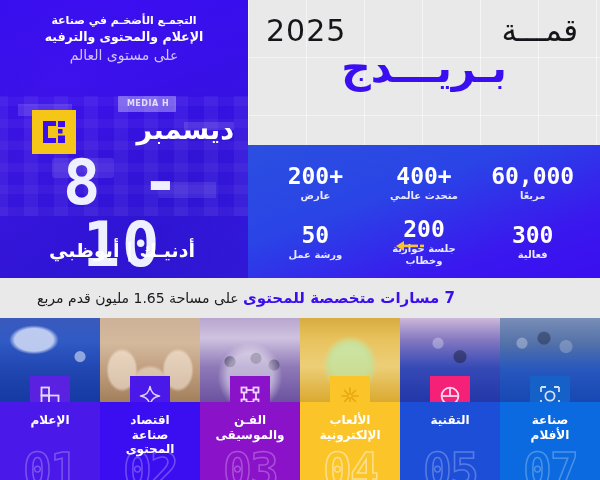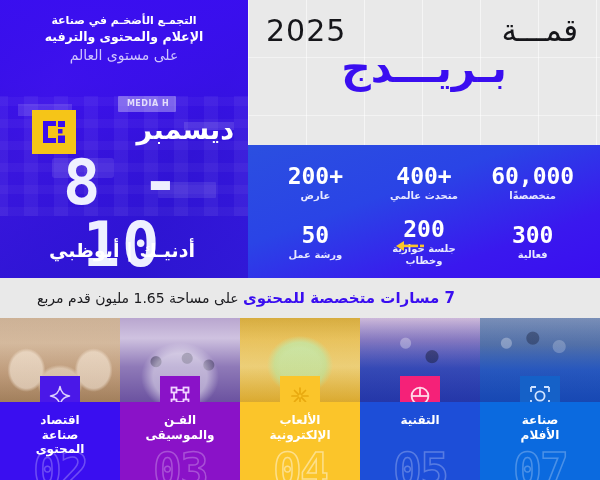--- a/index.html
+++ b/index.html
@@ -184,21 +184,21 @@
         <div class="t-qimma">قمـــة</div>
         <div class="t-year">2025</div>
       </div>
       <div class="title-row2">بـريـــدج</div>
     </div>
 
     <div class="stats">
       <div class="stats-grid">
         <div class="stat">
           <div class="stat-num">60,000</div>
-          <div class="stat-lbl">متخصصةًا</div>
+          <div class="stat-lbl">مربعًا</div>
         </div>
         <div class="stat">
           <div class="stat-num">400+</div>
           <div class="stat-lbl">متحدث عالمي</div>
         </div>
         <div class="stat">
           <div class="stat-num">200+</div>
           <div class="stat-lbl">عارض</div>
         </div>
         <div class="stat">
@@ -345,15 +345,37 @@
             <path d="M12 2.5 C12.8 8.2 15.8 11.2 21.5 12 C15.8 12.8 12.8 15.8 12 21.5 C11.2 15.8 8.2 12.8 2.5 12 C8.2 11.2 11.2 8.2 12 2.5 Z" fill="none" stroke="#dcd0ff" stroke-width="1.6" stroke-linejoin="round"></path>
           </svg>
         </div>
       </div>
       <div class="track-body" style="background:#3A0EF0;">
         <div class="track-label">اقتصاد<br>صناعة<br>المحتوى</div>
         <div class="track-num">02</div>
       </div>
     </div>
 
+    <div class="track">
+      <div class="track-photo">
+        <div class="ph" style="background:linear-gradient(180deg,#2f4fb8 0%,#2a58c8 28%,#2048b8 62%,#183da8 100%);"></div>
+        <div class="ph" style="background:
+             radial-gradient(ellipse 40% 28% at 34% 26%,rgba(235,240,255,.75) 0 48%,transparent 62%),
+             radial-gradient(circle at 80% 46%,rgba(230,238,255,.55) 0 5px,transparent 6px),
+             linear-gradient(0deg,rgba(20,55,160,.55),rgba(255,255,255,.06));"></div>
+        <div class="track-icon" style="background:#5A22E0;">
+          <svg width="24" height="24" viewBox="0 0 24 24" aria-hidden="true">
+            <g fill="none" stroke="#e2d6ff" stroke-width="1.8">
+              <rect x="3.5" y="3.5" width="7.5" height="8"></rect>
+              <rect x="11" y="11.5" width="9.5" height="9"></rect>
+              <rect x="3.5" y="11.5" width="7.5" height="9"></rect>
+            </g>
+          </svg>
+        </div>
+      </div>
+      <div class="track-body" style="background:#4A18E8;">
+        <div class="track-label">الإعلام</div>
+        <div class="track-num">01</div>
+      </div>
+    </div>
 
   </div>
 </div>
 
 </body></html>

